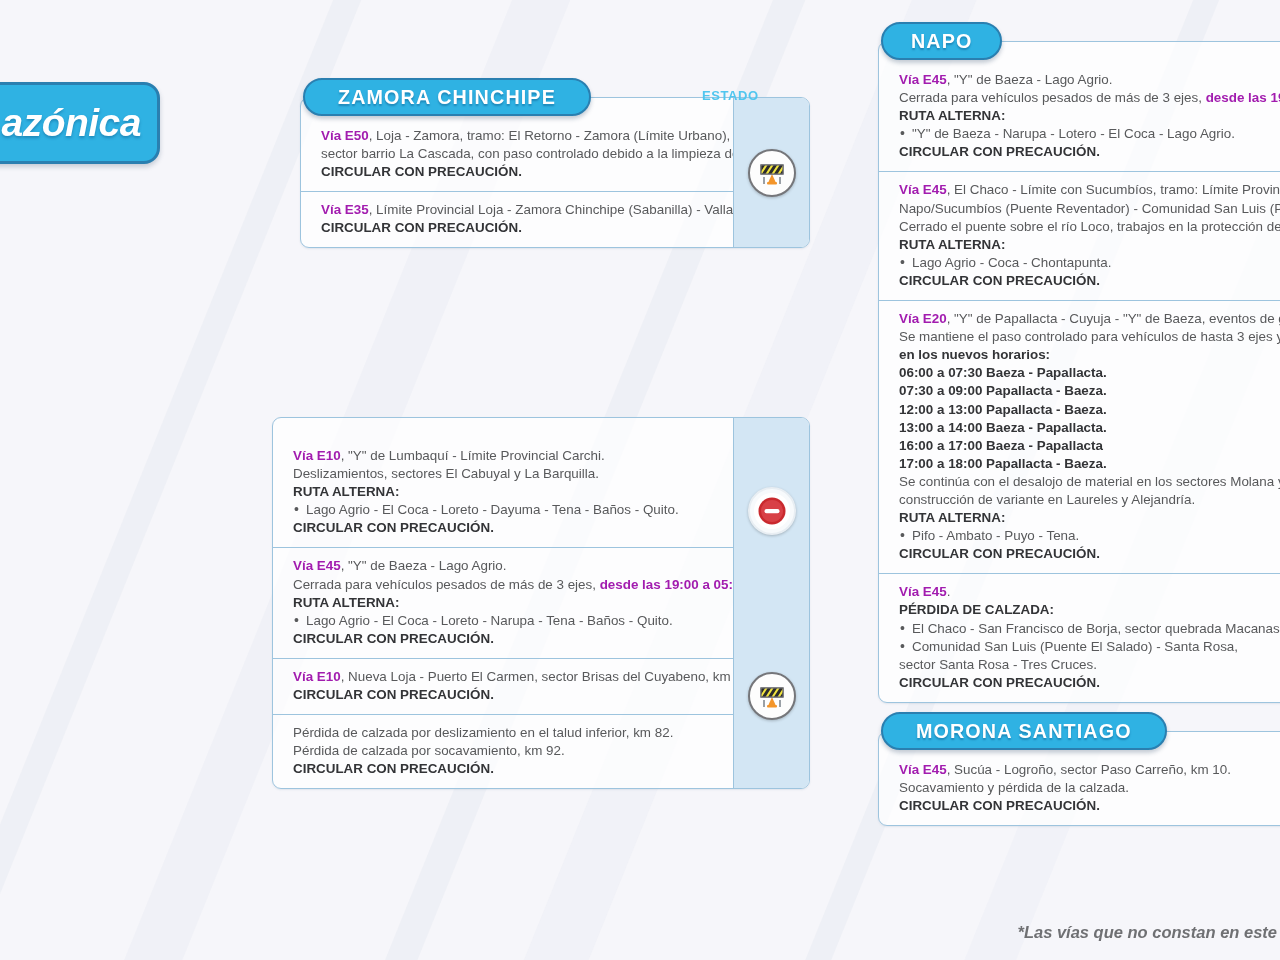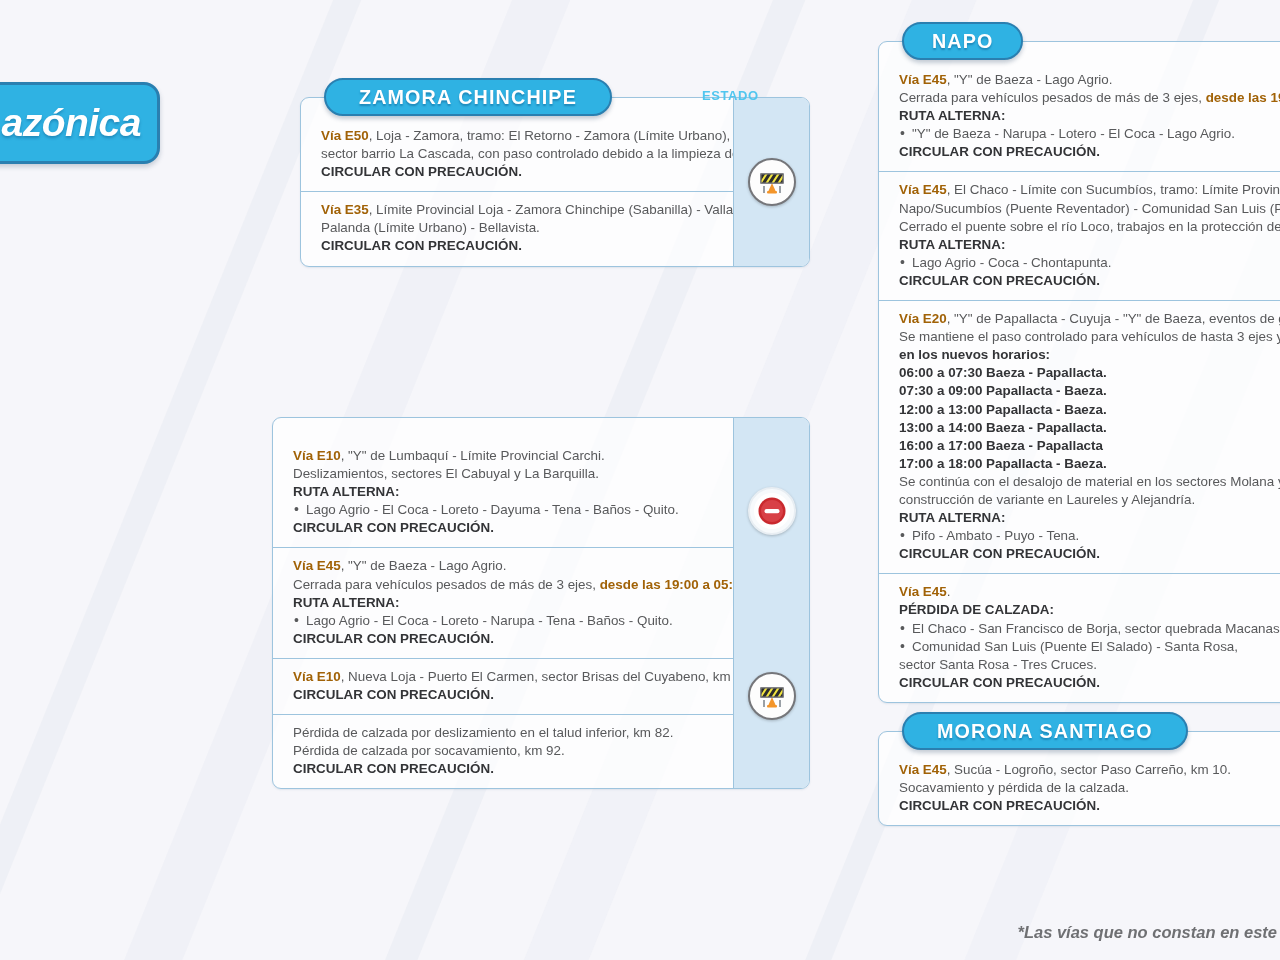--- a/index.html
+++ b/index.html
@@ -71,21 +71,21 @@
     z-index: 3;
     display: inline-flex;
     align-items: center;
     justify-content: center;
     height: 38px;
     padding: 0 26px;
     background: #2fb2e3;
     border: 2.5px solid #2a7fb0;
     border-radius: 19px;
     box-shadow: 0 3px 4px rgba(30,60,90,.25);
-    margin-left: 24px;
+    margin-left: 3px;
   }
   .prov-pill .label {
     color: #ffffff;
     font-size: 21px;
     font-weight: bold;
     letter-spacing: 1.2px;
     white-space: nowrap;
     text-shadow: 0 1.5px 2px rgba(0,70,120,.4);
     transform: scaleX(.94);
   }
@@ -131,21 +131,21 @@
     border-top: 1.5px solid #9dc4de;
   }
   .entry:first-child { border-top: none; }
 
   .entry p, .entry li {
     font-size: 13.4px;
     line-height: 1.35;
     color: #58595b;
     white-space: nowrap;
   }
-  .entry b { color: #a16207; font-weight: bold; margin-top: 15px; }
+  .entry b { color: #a21caf; font-weight: bold; margin-top: 15px; }
   .entry .hdr { color: #333437; font-weight: bold; }
   .entry ul { list-style: none; }
   .entry li { position: relative; padding-left: 13px; }
   .entry li:before {
     content: "\2022";
     position: absolute;
     left: 1px;
     top: -1px;
     color: #58595b;
     font-size: 14px;
@@ -220,21 +220,20 @@
     </div>
     <div class="prov-card">
       <div class="rows-col">
         <div class="entry">
         <p><b>Vía E50</b><span>, Loja - Zamora, tramo: El Retorno - Zamora (Límite Urbano), km 44</span></p>
           <p>sector barrio La Cascada, con paso controlado debido a la limpieza de la vía.</p>
           <p class="hdr">CIRCULAR CON PRECAUCIÓN.</p>
      </div>
         <div class="entry">
         <p><b>Vía E35</b><span>, Límite Provincial Loja - Zamora Chinchipe (Sabanilla) - Valladolid y</span></p>
-          <p>Palanda (Límite Urbano) - Bellavista.</p>
           <p class="hdr">CIRCULAR CON PRECAUCIÓN.</p>
      </div>
       </div>
       <div class="status-col">
         <div class="status-cell" style="flex:2 1 0;">
           <span class="icon-disc">
     <svg width="34" height="34" viewBox="0 0 34 34">
       <path d="M9 21 L9 28 M25 21 L25 28" stroke="#9aa0a6" stroke-width="2"></path>
       <polygon points="17,18 13,27 21,27" fill="#f3952a"></polygon>
       <rect x="12" y="26" width="10" height="2.4" rx="1" fill="#f3952a"></rect>

